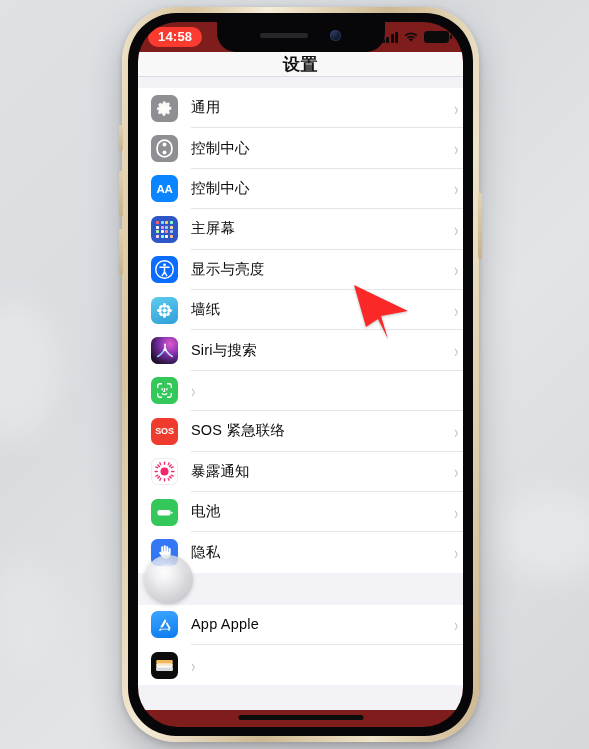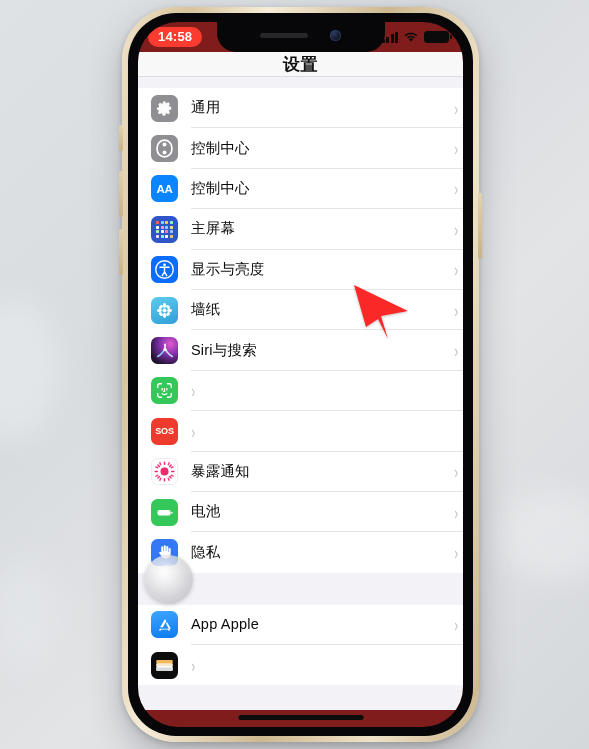--- a/index.html
+++ b/index.html
@@ -402,20 +402,21 @@
             </div>
           </div>
 
           <div class="row">
             <div class="icon-wrap" style="background:#ef3b2d">
               <div class="ic">
                   <span class="sos-text">SOS</span>
                 </div>
             </div>
             <div class="label">
+              <span>SOS 紧急联络</span>
               <span class="chev">›</span>
             </div>
           </div>
 
           <div class="row">
             <div class="icon-wrap" style="background:#ffffff;border:.6px solid #ececef">
               <div class="ic">
                   <svg width="23" height="23" viewBox="0 0 24 24">
                 <circle cx="12" cy="12" r="4.2" fill="#f4286e"></circle>
                 <g stroke="#f4286e" stroke-width="1.5" stroke-linecap="round">

